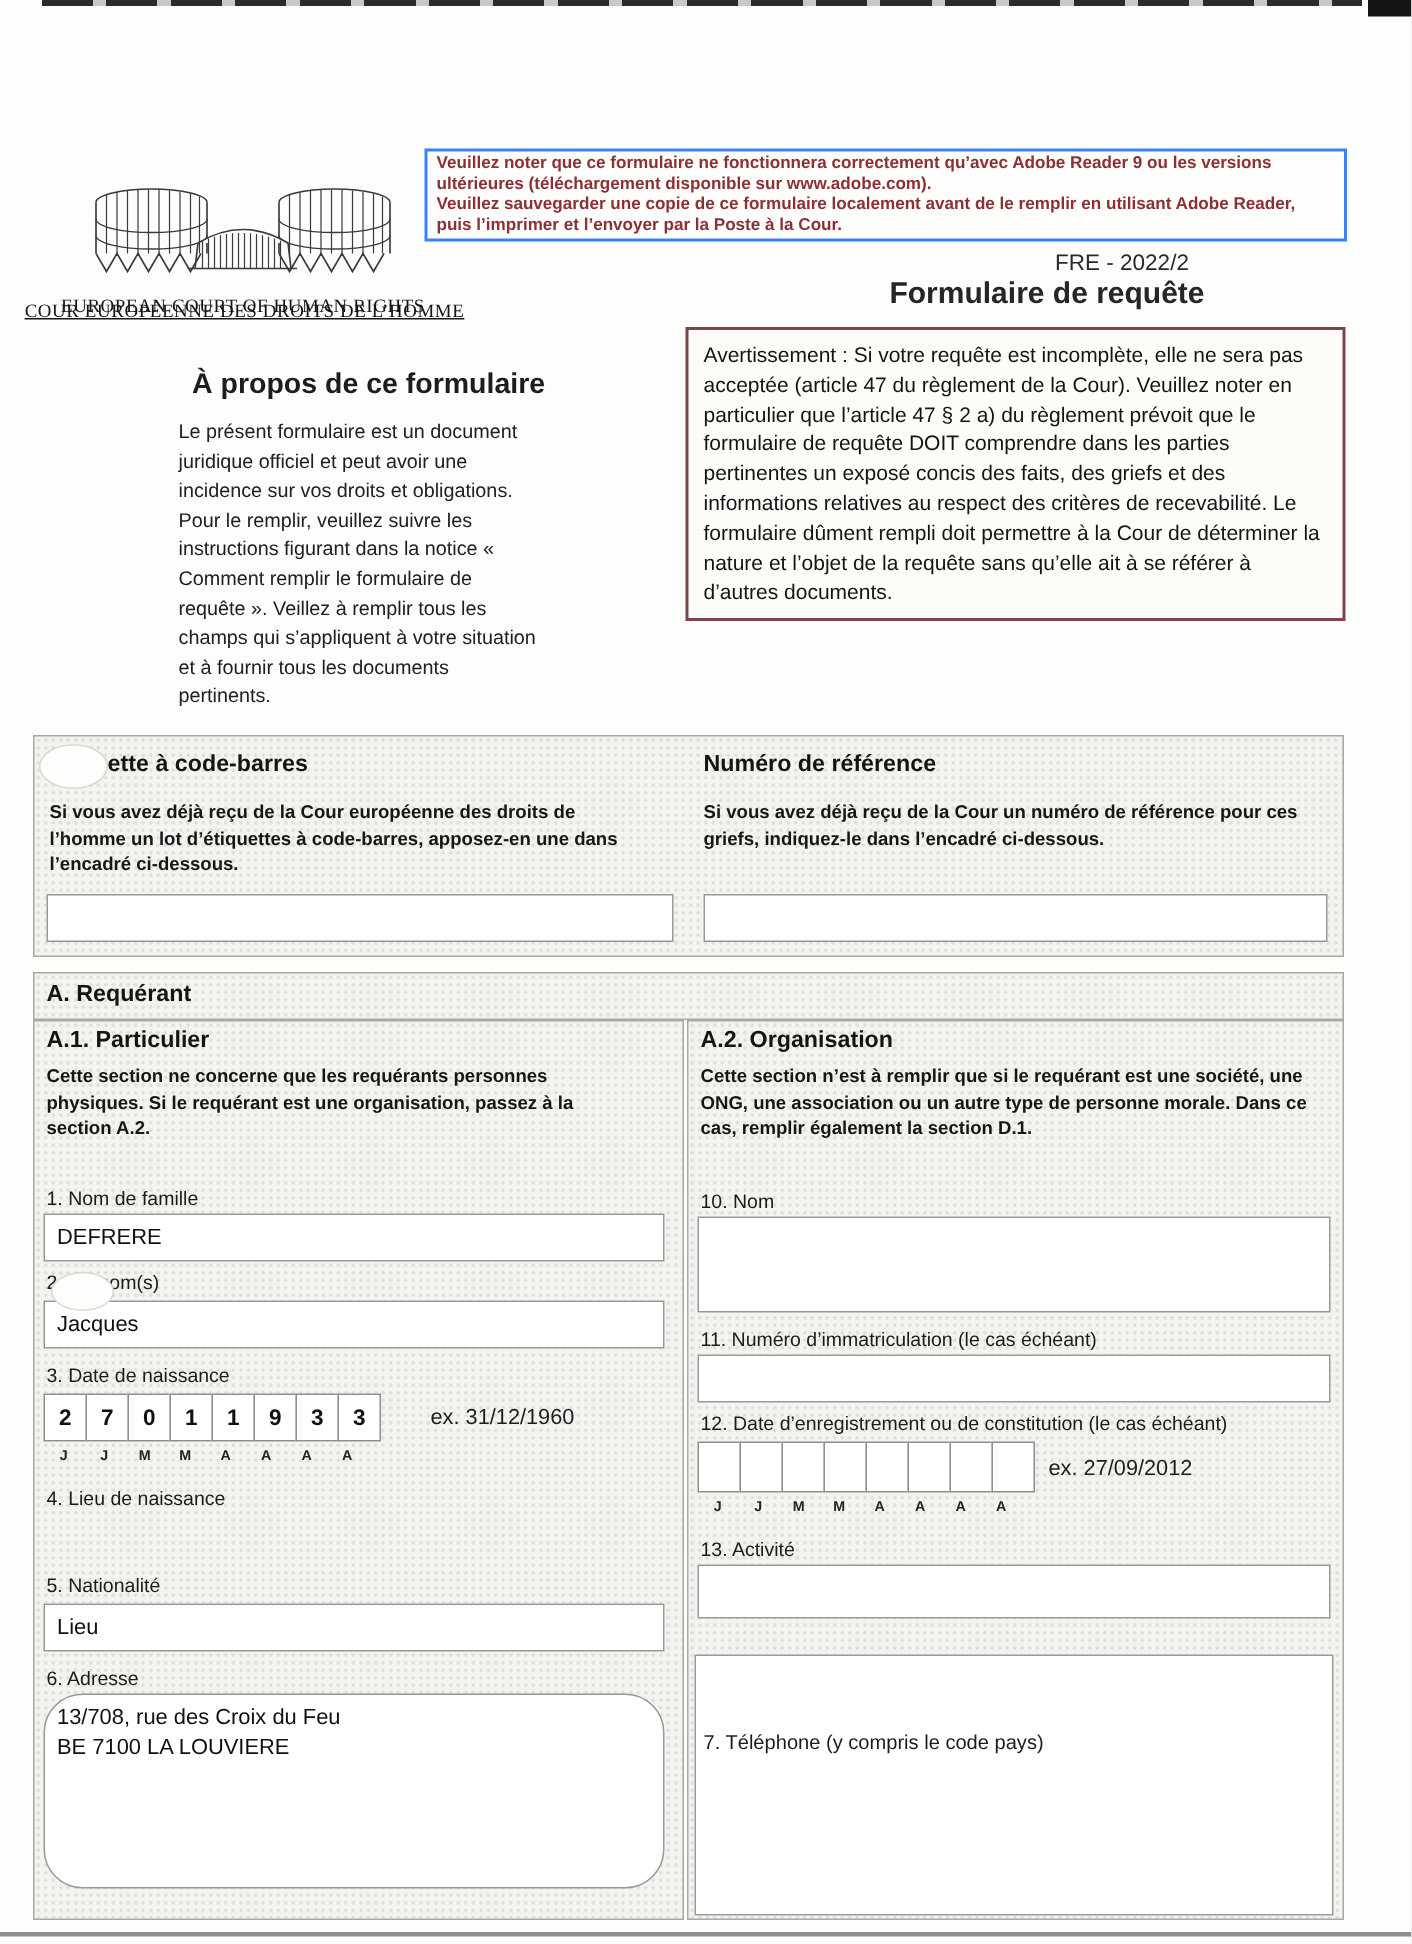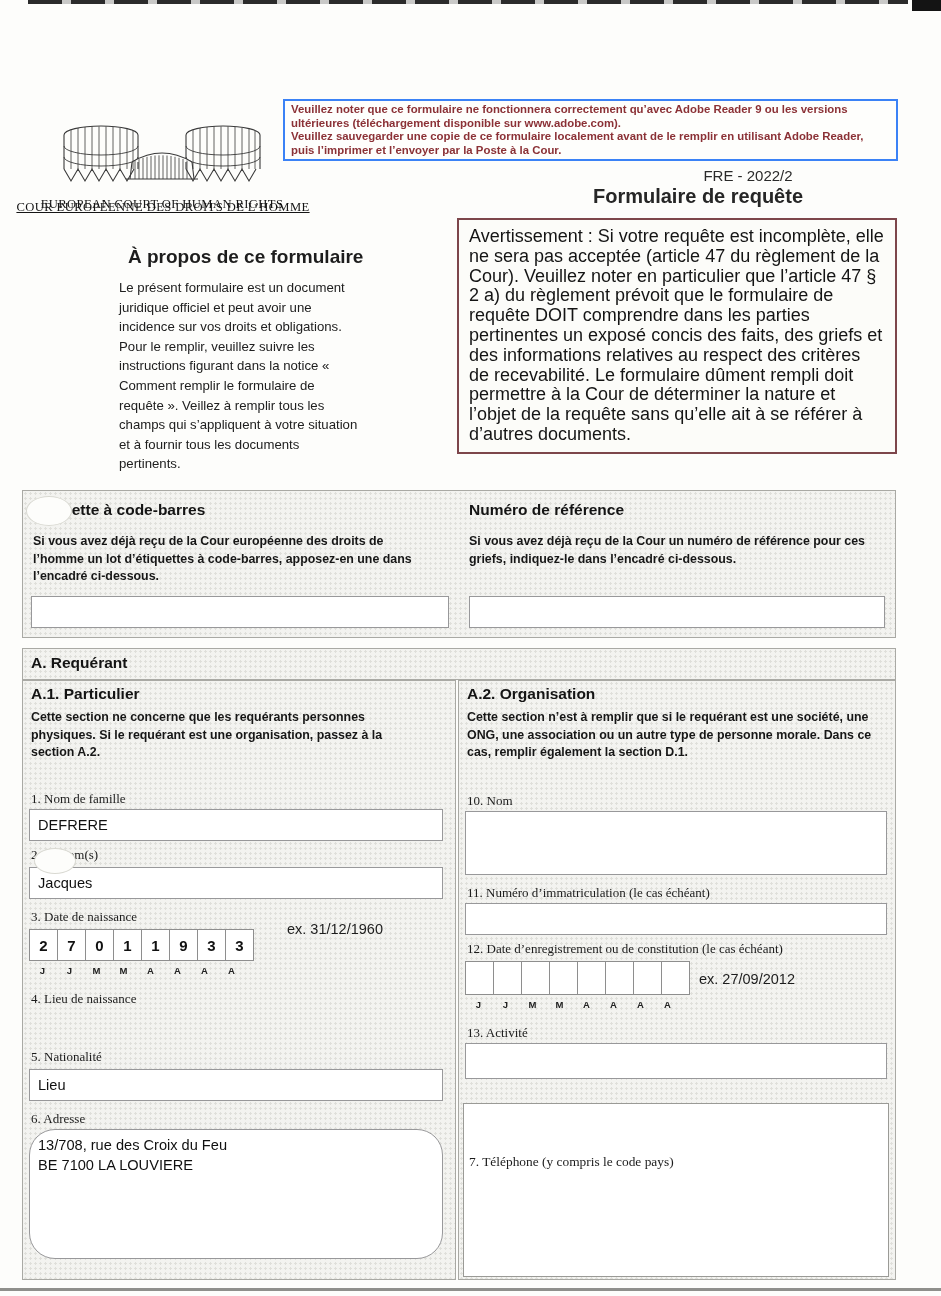--- a/index.html
+++ b/index.html
@@ -14,29 +14,29 @@
   .scan-corner{background:#141414;}
   .scan-bottom{height:3px;background:#8f8f8b;}
   .corr-ellipse{background:#fdfdfb;border:1px solid #d9d9d2;border-radius:50%;z-index:5;}
   
   .notice-box{border:2px solid #3b82f6;background:#fefefc;padding:2px 6px;}
   .notice-box p{margin:0;font-size:11.4px;line-height:13.6px;font-weight:bold;color:#8b3136;white-space:pre-line;}
   .caption{font-family:"Liberation Serif",serif;font-size:12.6px;letter-spacing:.4px;text-align:center;color:#151515;}
   .form-ref{font-size:15px;text-align:center;color:#2a2a2a;}
   .form-title{font-size:20px;font-weight:bold;text-align:center;color:#262626;}
   .warning-box{border:2px solid #7d464b;background:#fcfcf9;padding:7px 10px;}
-  .warning-box p{margin:0;font-size:18px;line-height:19.8px;color:#141414;}
+  .warning-box p{margin:0;font-size:14px;line-height:19.8px;color:#141414;}
   .about-title{font-size:19px;font-weight:bold;color:#1d1d1d;}
   .about-body{font-size:13.2px;line-height:19.6px;color:#202020;}
   
   .section{border:1px solid #a9a9a4;background-color:#f3f3f0;
     background-image:radial-gradient(rgba(120,120,110,.16) 1px,transparent 1.1px);background-size:5px 5px;}
   .sec-title{font-size:15.5px;font-weight:bold;color:#141414;}
   .sec-desc{font-size:12.4px;line-height:17.6px;font-weight:bold;color:#161616;}
-  .field-label{font-size:13px;color:#1b1b1b;white-space:nowrap;font-family:Liberation Serif, serif;}
+  .field-label{font-size:13px;color:#1b1b1b;white-space:nowrap;}
   .input{background:#fff;border:1px solid #98989a;}
   .input .val{display:block;padding:5px 8px;font-size:14.6px;color:#101010;white-space:pre-line;line-height:20px;}
   .date-row{display:flex;}
   .dcell{width:27px;height:30px;background:#fff;border:1px solid #8e8e8e;margin-left:-1px;
     display:flex;align-items:center;justify-content:center;font-size:15px;font-weight:600;color:#111;}
   .dcell:first-child{margin-left:0;}
   .letters{display:flex;}
   .letters span{width:27px;text-align:center;font-size:9.5px;font-weight:bold;color:#222;}
   .example{font-size:14.5px;color:#1d1d1d;white-space:nowrap;}
   .tel-box{background:#fff;border:1px solid #9a9a96;}
@@ -127,21 +127,21 @@
     <div class="abs date-row" style="left:6px;top:248px;">
       <div class="dcell">2</div>
       <div class="dcell">7</div>
       <div class="dcell">0</div>
       <div class="dcell">1</div>
       <div class="dcell">1</div>
       <div class="dcell">9</div>
       <div class="dcell">3</div>
       <div class="dcell">3</div>
     </div>
-    <div class="abs example" style="left:264px;top:240px;text-align:right;">ex. 31/12/1960</div>
+    <div class="abs example" style="left:264px;top:256px;text-align:right;">ex. 31/12/1960</div>
     <div class="abs letters" style="left:6px;top:284px;">
       <span>J</span>
         <span>J</span>
         <span>M</span>
         <span>M</span>
         <span>A</span>
         <span>A</span>
         <span>A</span>
         <span>A</span>
     </div>

